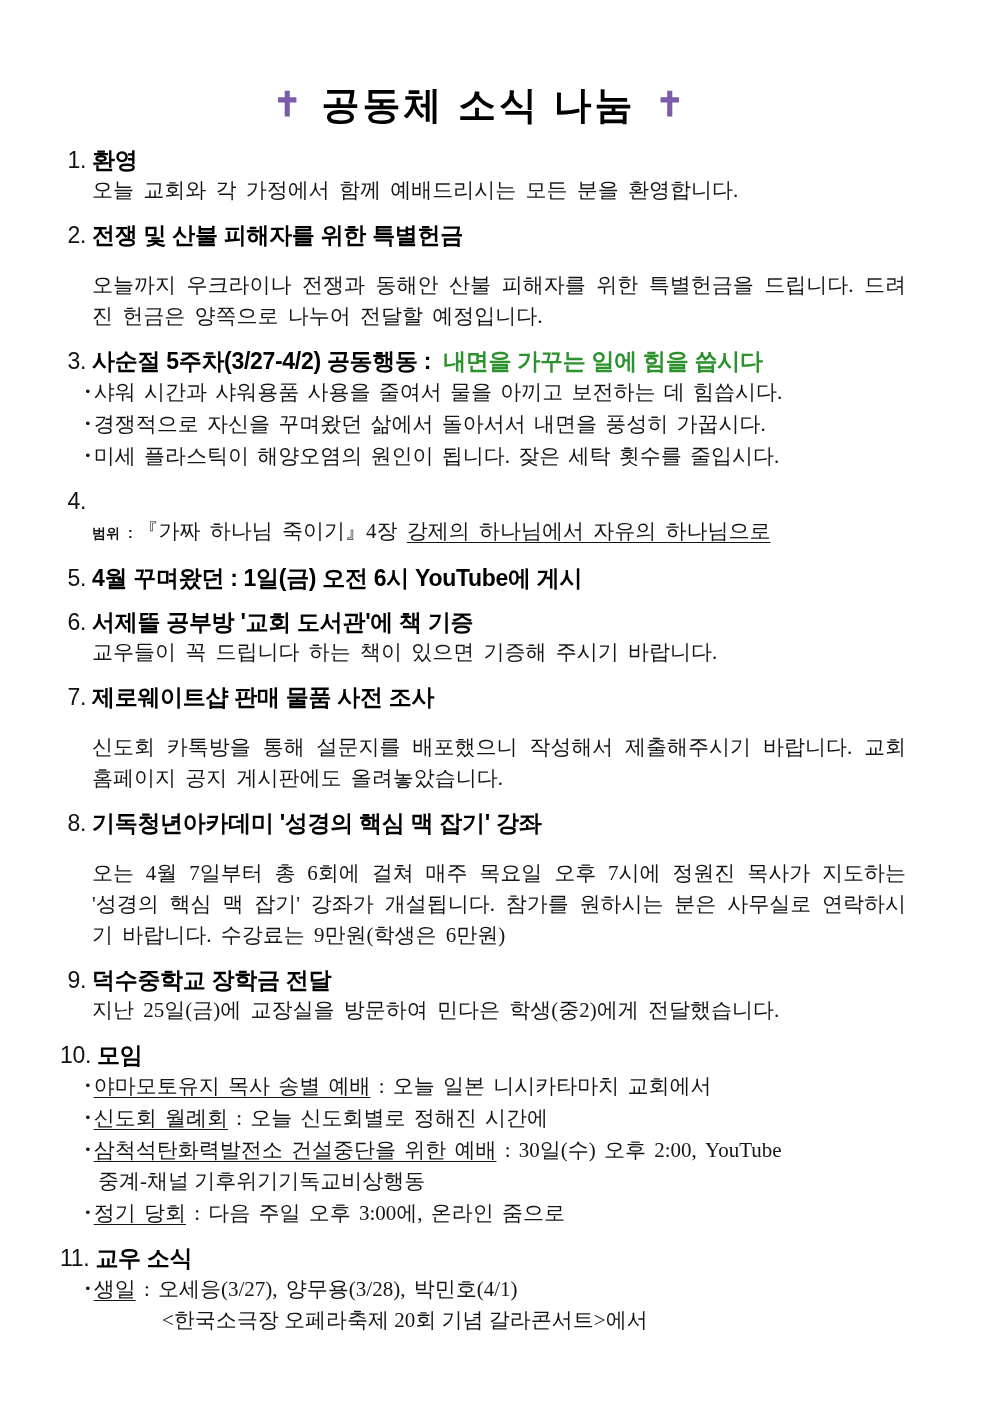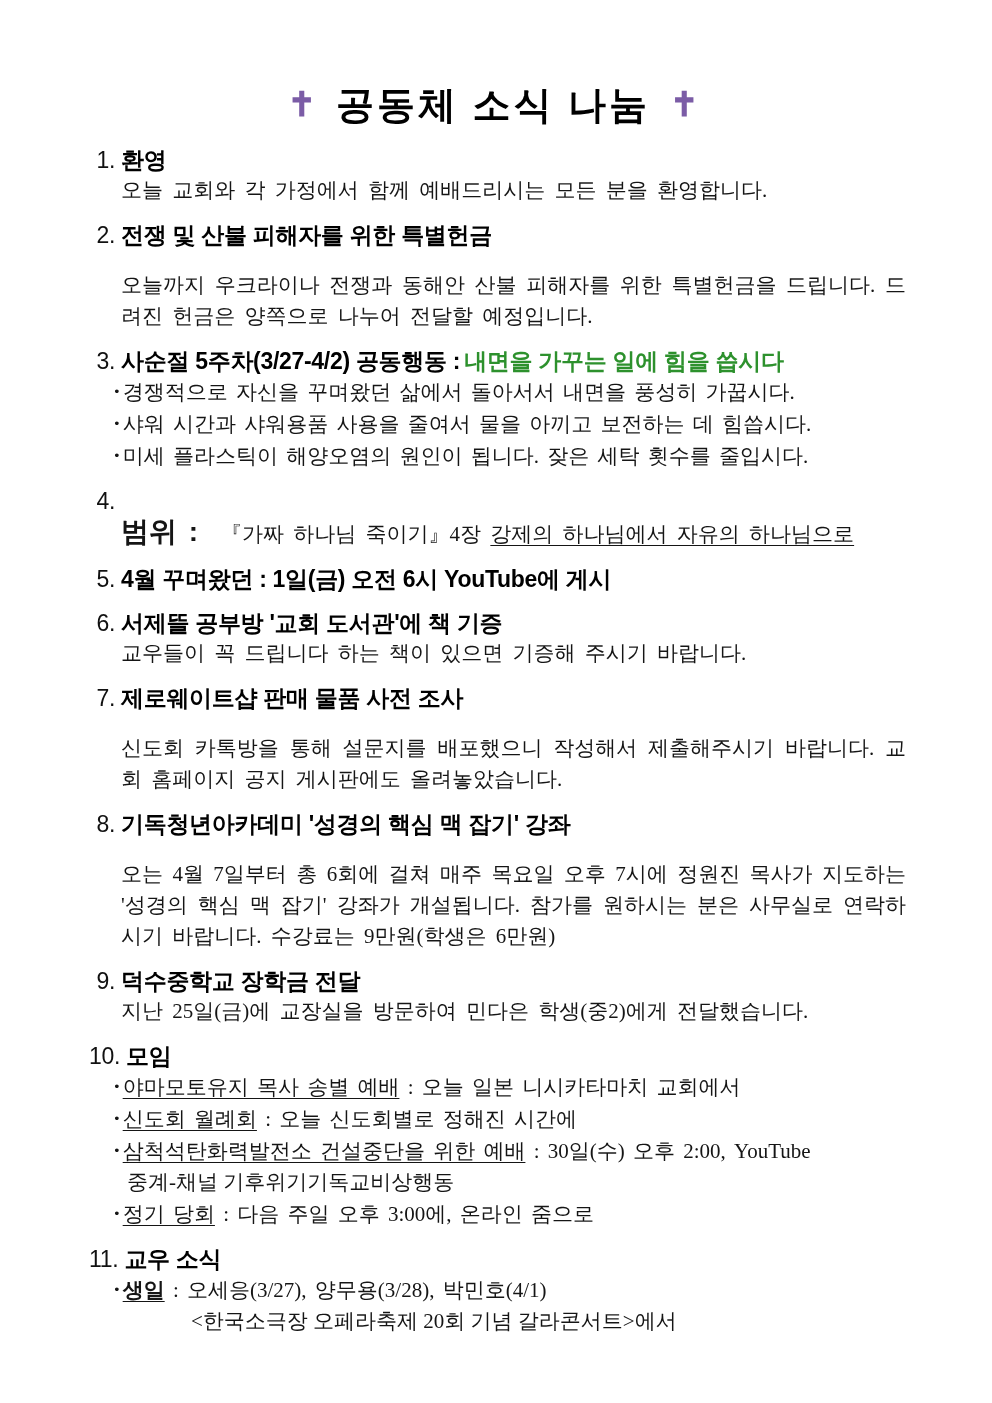--- a/index.html
+++ b/index.html
@@ -1,21 +1,21 @@
 <!DOCTYPE html>
 <html lang="ko" style="--cross-purple: #7B5CA6; --highlight-green: #2D912D;"><head>
 <meta charset="utf-8">
 <style>
   html, body { margin: 0; padding: 0; background: #ffffff; }
   body {
     width: 992px; height: 1403px; overflow: hidden;
     font-family: "Liberation Serif", "DejaVu Serif", serif;
     color: #151515;
   }
-  .page { padding: 80px 86px 0 89px; box-sizing: border-box; }
+  .page { padding: 80px 86px 0 60px; box-sizing: border-box; }
 
   
   .title-row {
     margin-left: -95px; margin-right: -86px;
     text-align: center; margin-bottom: 14px;
     white-space: nowrap;
   }
   .title-text {
     font-family: "Liberation Sans", "DejaVu Sans", sans-serif;
     font-weight: 700; font-size: 38px; letter-spacing: 3px; color: #000;
@@ -33,44 +33,44 @@
     display: flex; align-items: baseline; white-space: nowrap;
     font-family: "Liberation Sans", "DejaVu Sans", sans-serif;
     font-size: 23px; line-height: 30px; letter-spacing: -0.3px;
   }
   .num {
     flex: 0 0 32px; box-sizing: border-box;
     text-align: right; padding-right: 6px;
     font-weight: 400; color: #111;
   }
   .head { font-weight: 700; color: #000; }
-  .hl { color: var(--highlight-green, #2D912D); font-weight: 700; margin-left: 4px; }
+  .hl { color: var(--highlight-green, #2D912D); font-weight: 700; margin-left: 12px; }
 
   .content { margin-left: 32px; }
   .body-par, .body-line, .bullet-row, .cont-line {
     margin: 0; font-size: 21px; line-height: 31px; color: #151515;
   }
   .body-par { text-align: justify; word-spacing: 4px; margin-top: 20px; }
   .body-line { word-spacing: 4px; }
   .nowrap { white-space: nowrap; }
 
   .bullets { margin-left: 24px; }
   .bullet-row { word-spacing: 3px; }
   .bullet-mark {
     font-family: "DejaVu Sans", sans-serif;
     font-size: 13px; vertical-align: 3px; margin-right: 2px; color: #151515;
   }
   .cont-line.indent-small { margin-left: 14px; }
   .cont-line.indent-large { margin-left: 78px; }
 
   .u { text-decoration: underline; text-underline-offset: 4px; text-decoration-thickness: 1px; }
-  .b { font-weight: 700; }
+  .b { font-weight: 400; }
   .range-label {
     font-family: "Liberation Sans", "DejaVu Sans", sans-serif;
-    font-weight: 700; font-size: 28px; margin-right: 23px;
+    font-weight: 700; font-size: 14px; margin-right: 5px;
   }
 </style>
 </head>
 <body>
 
 <div class="page">
 
   <div class="title-row">
     <span class="cross">✝</span>
     <span class="title-text">공동체 소식 나눔</span>
@@ -98,22 +98,22 @@
   </section>
 
   <section class="item">
     <div class="head-row">
       <span class="num">3.</span>
       <span class="head">
         <span>사순절 5주차(3/27-4/2) 공동행동 :</span><span class="hl">내면을 가꾸는 일에 힘을 씁시다</span>
       </span>
     </div>
     <div class="content bullets">
+      <p class="bullet-row nowrap"><span class="bullet-mark">•</span><span>샤워 시간과 샤워용품 사용을 줄여서 물을 아끼고 보전하는 데 힘씁시다.</span></p>
       <p class="bullet-row nowrap"><span class="bullet-mark">•</span><span>경쟁적으로 자신을 꾸며왔던 삶에서 돌아서서 내면을 풍성히 가꿉시다.</span></p>
-      <p class="bullet-row nowrap"><span class="bullet-mark">•</span><span>샤워 시간과 샤워용품 사용을 줄여서 물을 아끼고 보전하는 데 힘씁시다.</span></p>
       <p class="bullet-row nowrap"><span class="bullet-mark">•</span><span>미세 플라스틱이 해양오염의 원인이 됩니다. 잦은 세탁 횟수를 줄입시다.</span></p>
     </div>
   </section>
 
   <section class="item">
     <div class="head-row">
       <span class="num">4.</span>
     </div>
     <div class="content">
       <p class="body-line nowrap"><span class="range-label">범위 :</span><span>『가짜 하나님 죽이기』4장 </span><span class="u">강제의 하나님에서 자유의 하나님으로</span></p>

